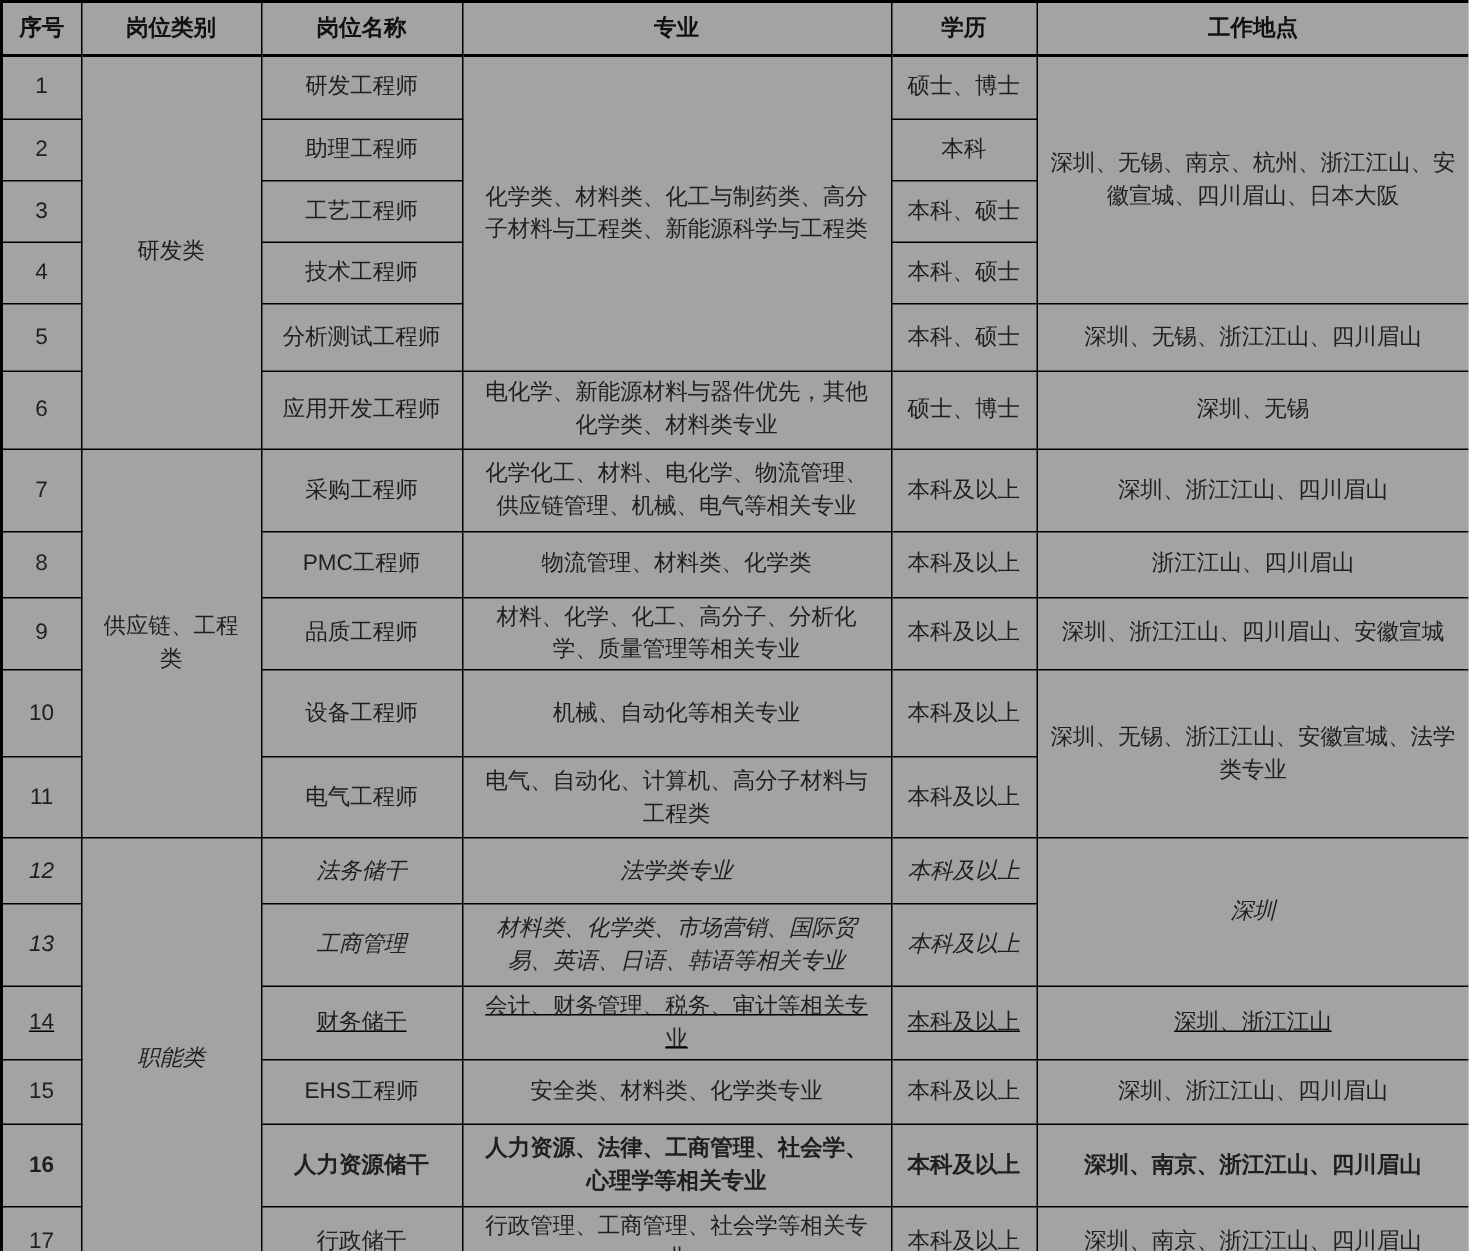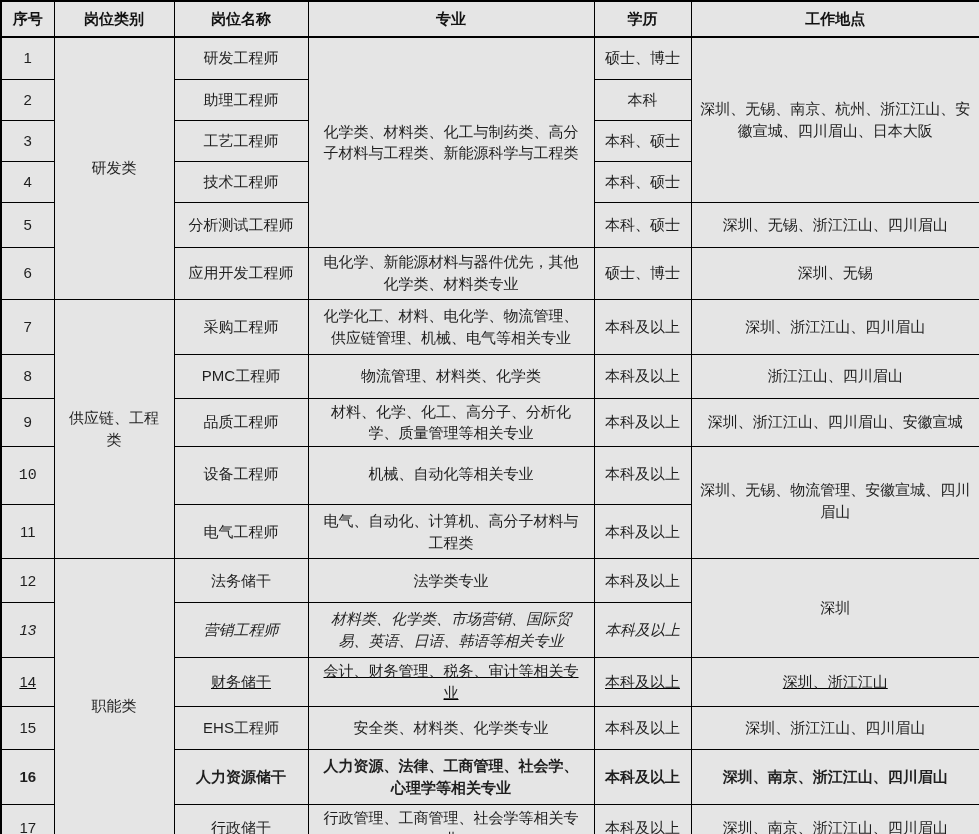--- a/index.html
+++ b/index.html
@@ -4,21 +4,21 @@
 <style>
   html, body {
     margin: 0;
     padding: 0;
     background: #ffffff;
     font-family: "Liberation Sans", "DejaVu Sans", sans-serif;
   }
   .page {
     width: 979px;
     height: 834px;
-    background: #e5e5e5;
+    background: #a3a3a3;
     box-sizing: border-box;
     overflow: hidden;
   }
   table.jobs {
     width: 979px;
     border-collapse: collapse;
     table-layout: fixed;
     border: 2px solid #000000;
   }
   table.jobs th,
@@ -116,44 +116,44 @@
           <td>本科及以上</td>
           <td>浙江江山、四川眉山</td>
         </tr>
         <tr style="height: 46px;">
           <td>9</td>
           <td>品质工程师</td>
           <td>材料、化学、化工、高分子、分析化学、质量管理等相关专业</td>
           <td>本科及以上</td>
           <td>深圳、浙江江山、四川眉山、安徽宣城</td>
         </tr>
-        <tr style="height: 58px; font-family: Liberation Mono, monospace;">
+        <tr style="height: 58px;">
           <td>10</td>
           <td>设备工程师</td>
           <td>机械、自动化等相关专业</td>
           <td>本科及以上</td>
-          <td rowspan="2">深圳、无锡、物流管理、安徽宣城、四川眉山</td>
+          <td rowspan="2">深圳、无锡、浙江江山、安徽宣城、法学类专业</td>
         </tr>
         <tr style="height: 54px; padding-left: 24px;">
           <td>11</td>
           <td>电气工程师</td>
           <td>电气、自动化、计算机、高分子材料与工程类</td>
           <td>本科及以上</td>
         </tr>
-        <tr style="height: 44px;">
+        <tr style="height: 44px; font-style: italic;">
           <td>12</td>
           <td rowspan="6">职能类</td>
           <td>法务储干</td>
           <td>法学类专业</td>
           <td>本科及以上</td>
           <td rowspan="2">深圳</td>
         </tr>
         <tr style="height: 55px; font-style: italic;">
           <td>13</td>
-          <td>营销工程师</td>
+          <td>工商管理</td>
           <td>材料类、化学类、市场营销、国际贸易、英语、日语、韩语等相关专业</td>
           <td>本科及以上</td>
         </tr>
         <tr style="height: 46px; text-decoration: underline;">
           <td>14</td>
           <td>财务储干</td>
           <td>会计、财务管理、税务、审计等相关专业</td>
           <td>本科及以上</td>
           <td>深圳、浙江江山</td>
         </tr>

